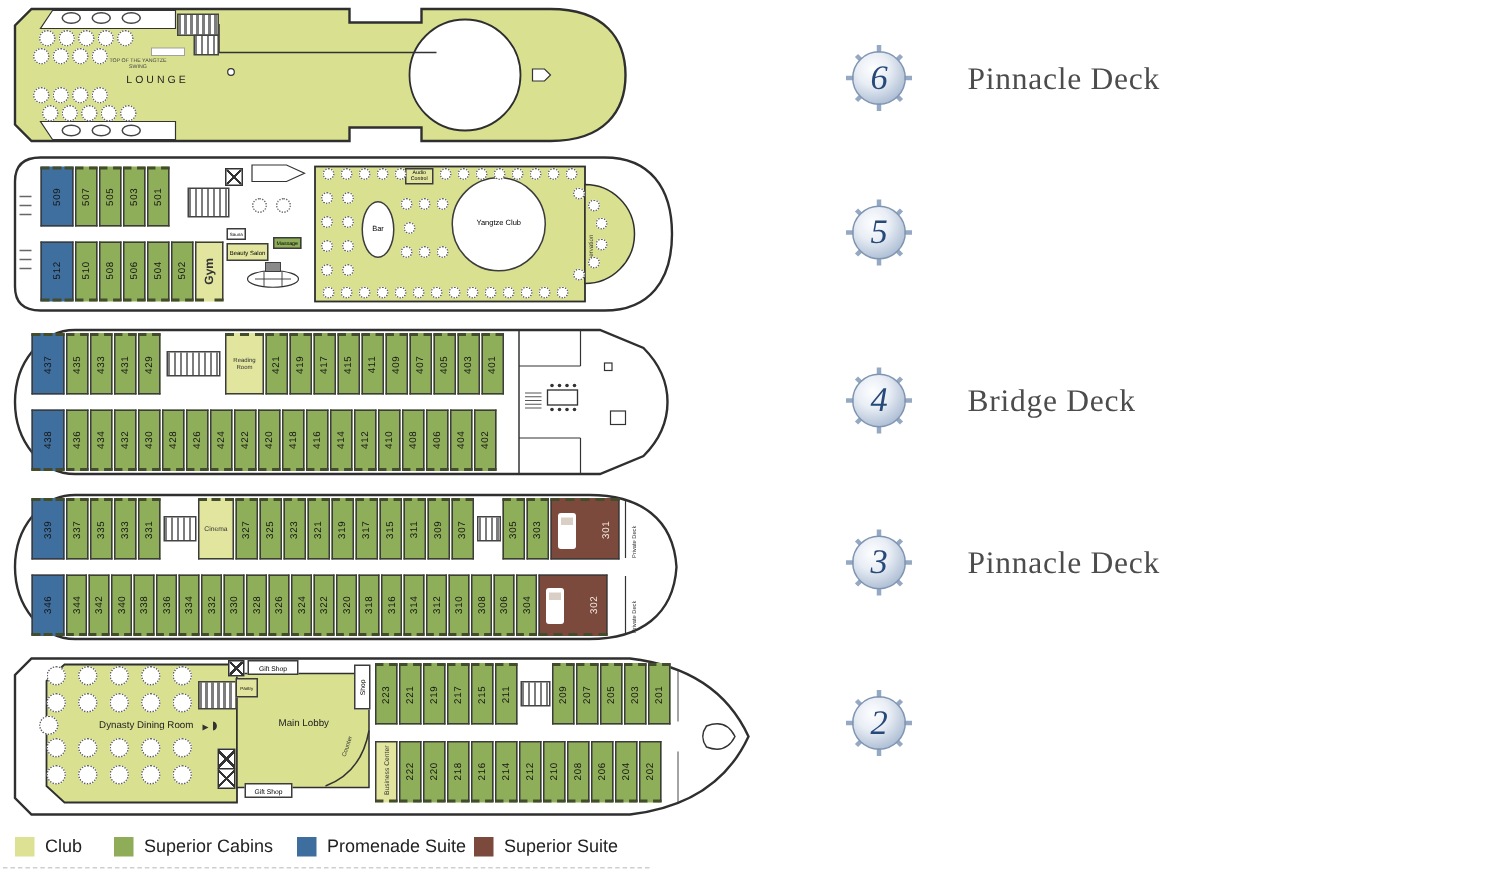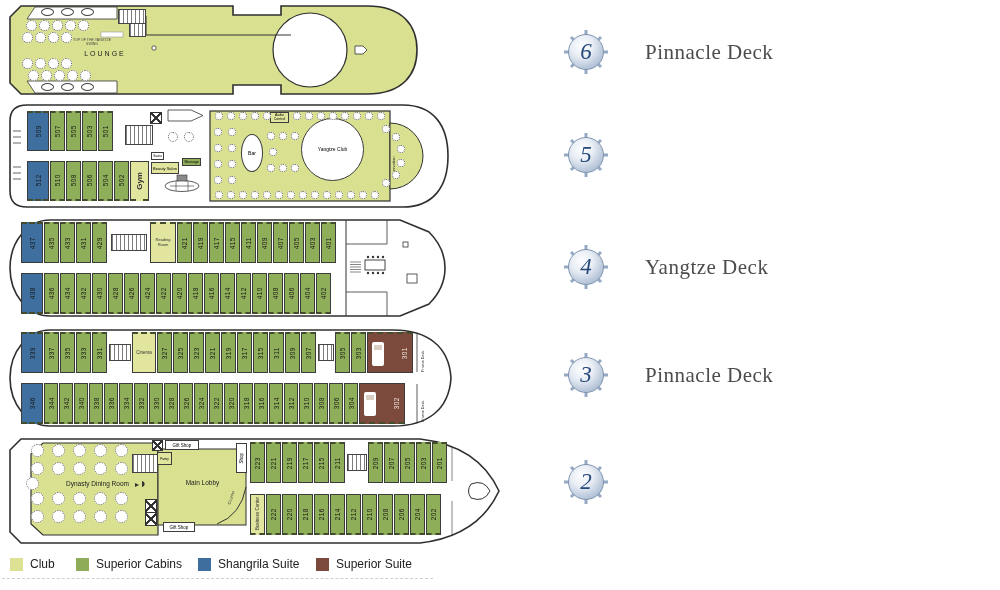--- a/index.html
+++ b/index.html
@@ -641,21 +641,21 @@
     </div>
   </div>
   <div class="deckrow" style="top:244px;">
     <div class="wheel">
       <svg width="46" height="46" viewBox="0 0 46 46">
         <path d="M23,1 V45 M1,23 H45 M8,8 L38,38 M38,8 L8,38" stroke="#96a9c4" stroke-width="3"></path>
       </svg>
       <div class="disc"></div>
       <div class="n">4</div>
     </div>
-    <div class="deckname">Yangtze Deck</div>
+    <div class="deckname">Bridge Deck</div>
   </div>
   <div class="deckrow" style="top:352px;">
     <div class="wheel">
       <svg width="46" height="46" viewBox="0 0 46 46">
         <path d="M23,1 V45 M1,23 H45 M8,8 L38,38 M38,8 L8,38" stroke="#96a9c4" stroke-width="3"></path>
       </svg>
       <div class="disc"></div>
       <div class="n">3</div>
     </div>
     <div class="deckname">Pinnacle Deck</div>
@@ -673,21 +673,21 @@
   <div class="litem" style="left:10px;">
     <div class="swatch" style="background: rgb(221, 225, 148);"></div>
     <div class="ltext">Club</div>
   </div>
   <div class="litem" style="left:76px;">
     <div class="swatch" style="background: rgb(143, 172, 88);"></div>
     <div class="ltext">Superior Cabins</div>
   </div>
   <div class="litem" style="left:198px;">
     <div class="swatch" style="background: rgb(62, 110, 158);"></div>
-    <div class="ltext">Shangrila Suite</div>
+    <div class="ltext">Promenade Suite</div>
   </div>
   <div class="litem" style="left:316px;">
     <div class="swatch" style="background: rgb(123, 74, 61);"></div>
     <div class="ltext">Superior Suite</div>
   </div>
   <div class="sepline"></div>
 
 </div>
 
 </body></html>

